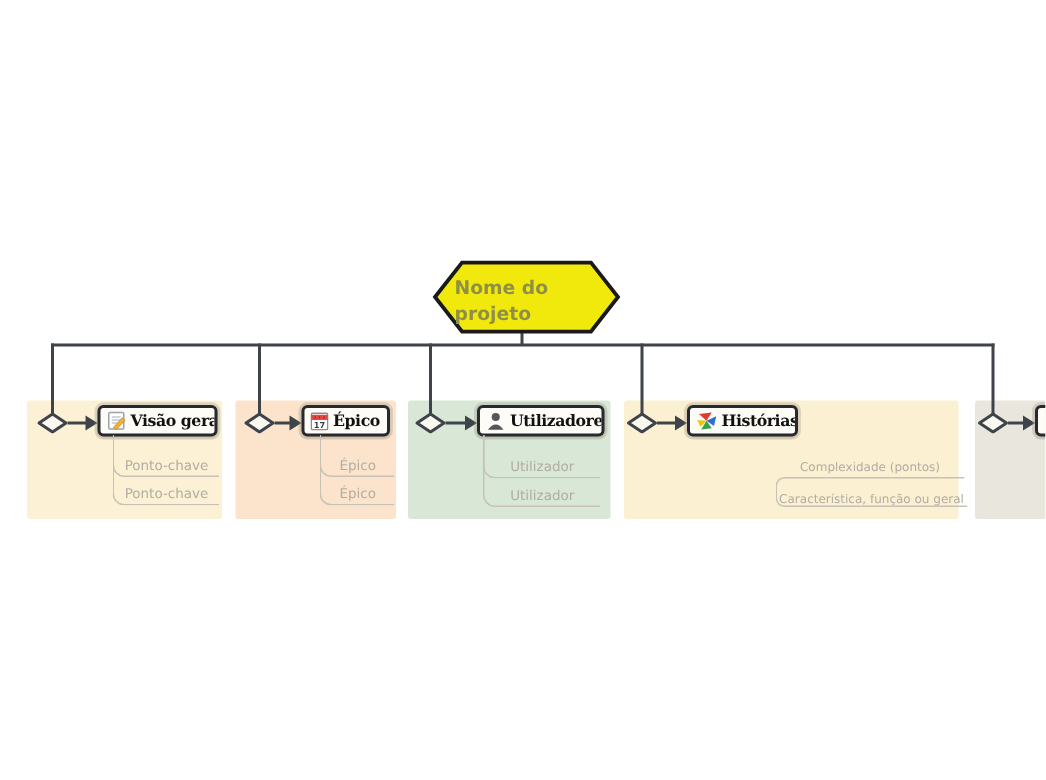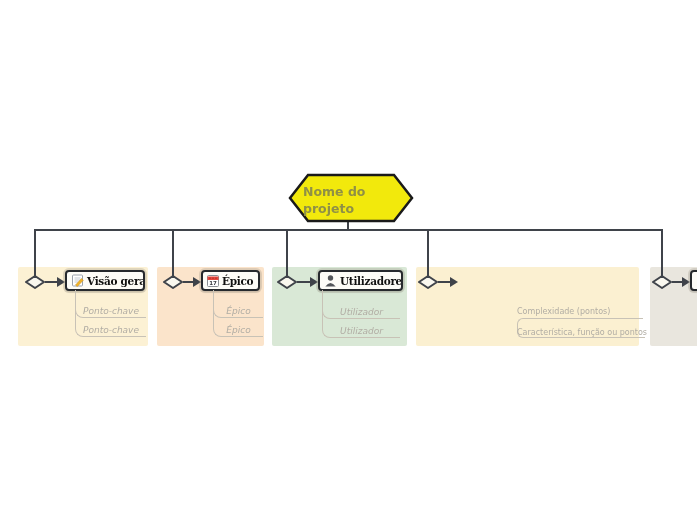--- a/index.html
+++ b/index.html
@@ -52,23 +52,23 @@
     border-bottom-left-radius:8px;
   }
   .lrow-up {
     position:absolute;
     border-left:1px solid var(--child-line);
     border-top:1px solid var(--child-line);
     border-top-left-radius:6px;
   }
   .sub-label {
     position:absolute; left:0; right:0; bottom:1px; text-align:center;
-    font-size:9px; color:var(--child-text); white-space:nowrap; cursor:pointer;font-style:italic;
+    font-size:9px; color:var(--child-text); white-space:nowrap; cursor:pointer;
   }
-  .sub-label-sm { position:absolute; font-size:8px;
+  .sub-label-sm { position:absolute; text-align:center; font-size:8px;
     color:var(--child-text); white-space:nowrap; cursor:pointer; }
 </style>
 </head>
 <body>
 
 <div id="canvas" style="--connector: #3f434a; --node-border: #26292d; --node-fill: #fdfcf7; --toggle-fill: #faf8ef; --root-fill: #f2e90c; --root-border: #1a1a1a; --root-text: #8f9046; --child-line: #c8c2b6; --child-text: #b1ada4;">
 
   <div class="panel" style="left: 18px; width: 130px; background-color: rgb(252, 241, 212);"></div>
   <div class="panel" style="left: 157px; width: 107px; background-color: rgb(251, 228, 203);"></div>
   <div class="panel" style="left: 272px; width: 135px; background-color: rgb(217, 232, 214);"></div>
@@ -155,22 +155,31 @@
     </svg>
     <span class="topic-label">Utilizadores</span>
   </div>
   <div class="lrow" style="left:322px;top:290px;width:78px;height:48px">
     <span class="sub-label">Utilizador</span>
   </div>
   <div class="lrow" style="left:322px;top:290px;width:78px;height:29px">
     <span class="sub-label">Utilizador</span>
   </div>
 
+  <div class="topic" style="left:458px;width:74px">
+    <svg width="14" height="13">
+      <path d="M7 6.5 L2 2 L10.5 1 Z" fill="#e23b2e"></path>
+      <path d="M7 6.5 L13.5 3.5 L12 10 Z" fill="#2b6fd4"></path>
+      <path d="M7 6.5 L3.5 12.3 L10.5 11.5 Z" fill="#37a34a"></path>
+      <path d="M7 6.5 L0.8 6 L3 10.5 Z" fill="#f4c20d"></path>
+    </svg>
+    <span class="topic-label">Histórias</span>
+  </div>
   <div class="lrow-up" style="left:517px;top:318px;width:126px;height:10px"></div>
   <div class="sub-label-sm" style="left:517px;top:307px;width:126px">Complexidade (pontos)</div>
   <div class="lrow" style="left:517px;top:328px;width:128px;height:10px;border-bottom-left-radius:6px"></div>
-  <div class="sub-label-sm" style="left:517px;top:328px;width:128px">Característica, função ou pontos</div>
+  <div class="sub-label-sm" style="left:517px;top:328px;width:128px">Característica, função ou geral</div>
 
   <div class="topic" style="left:690px;width:50px">
     <span class="topic-label"></span>
   </div>
 
 </div>
 
 </body></html>

